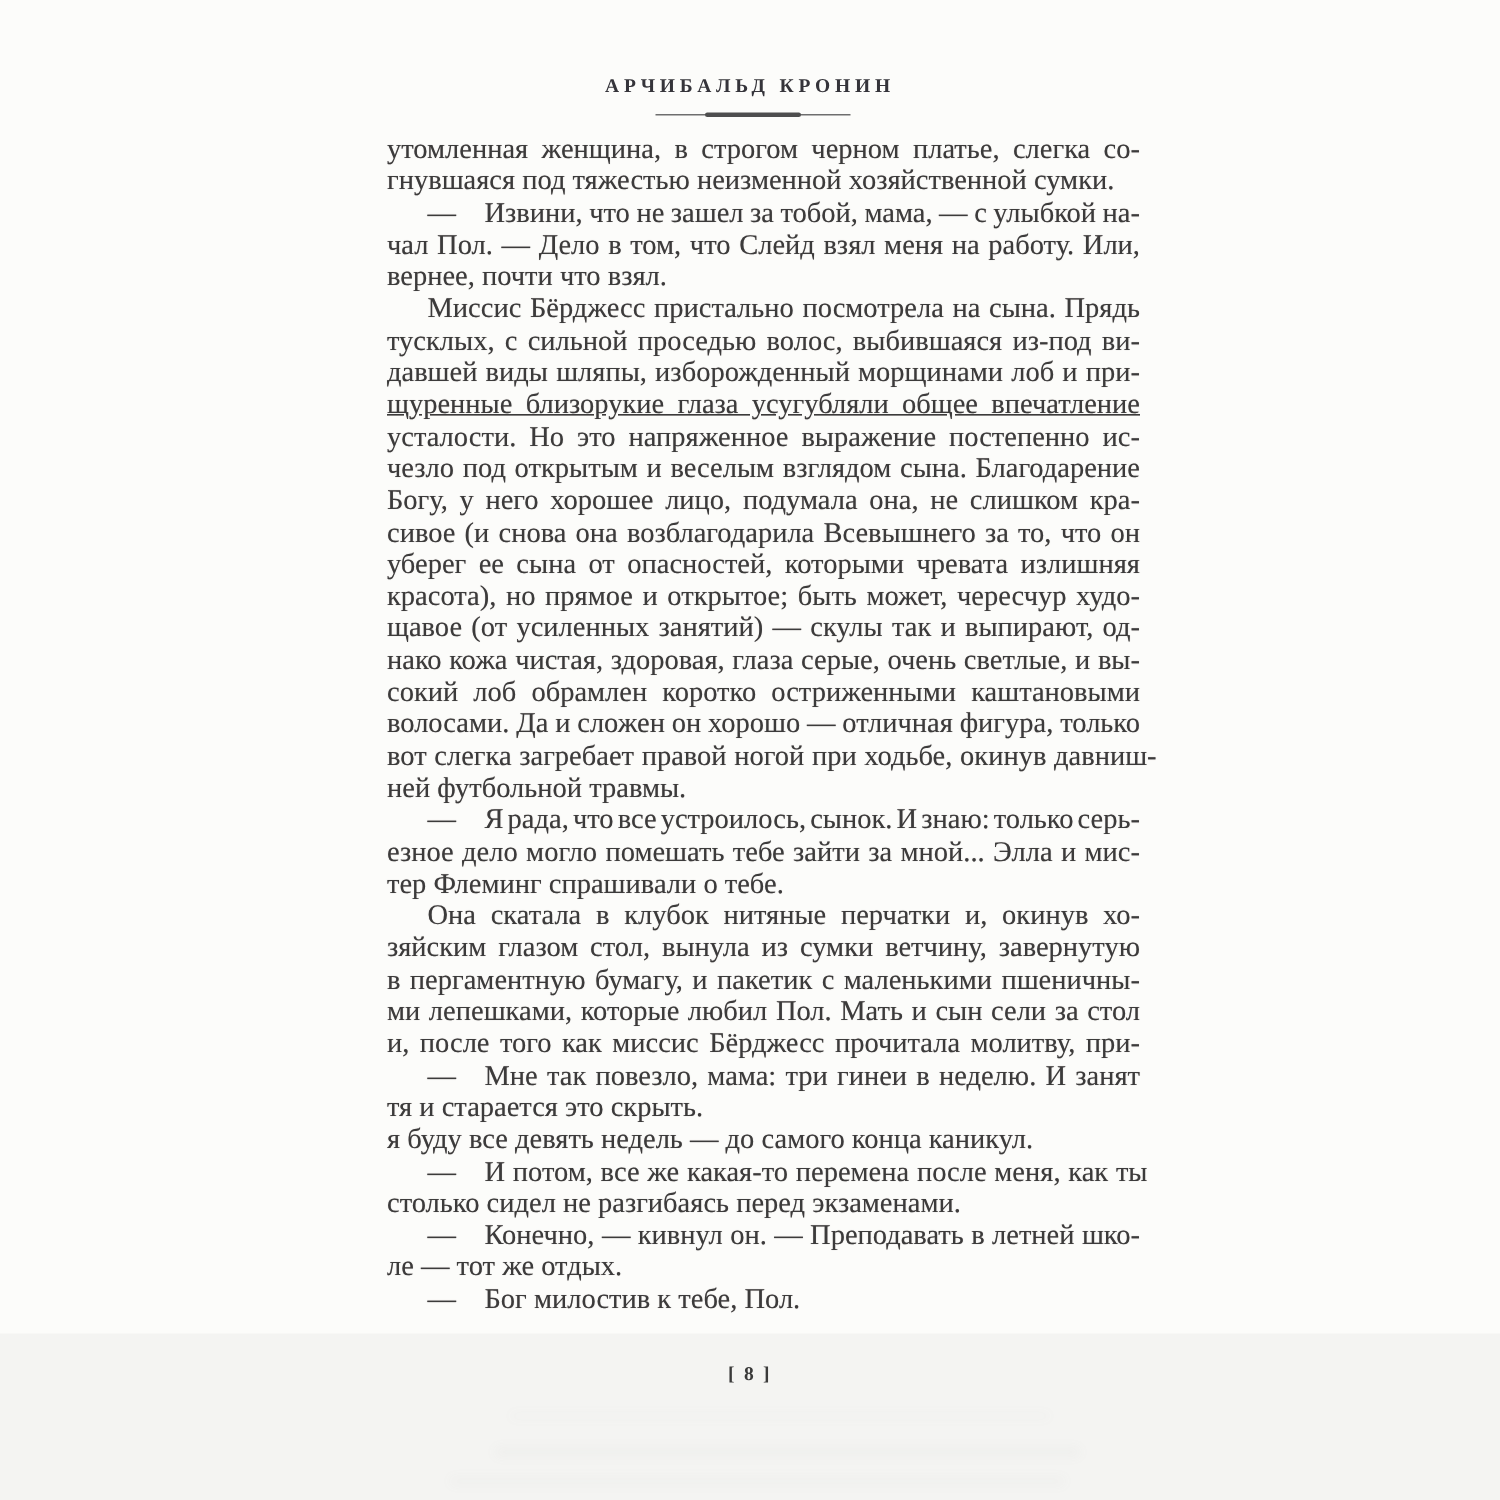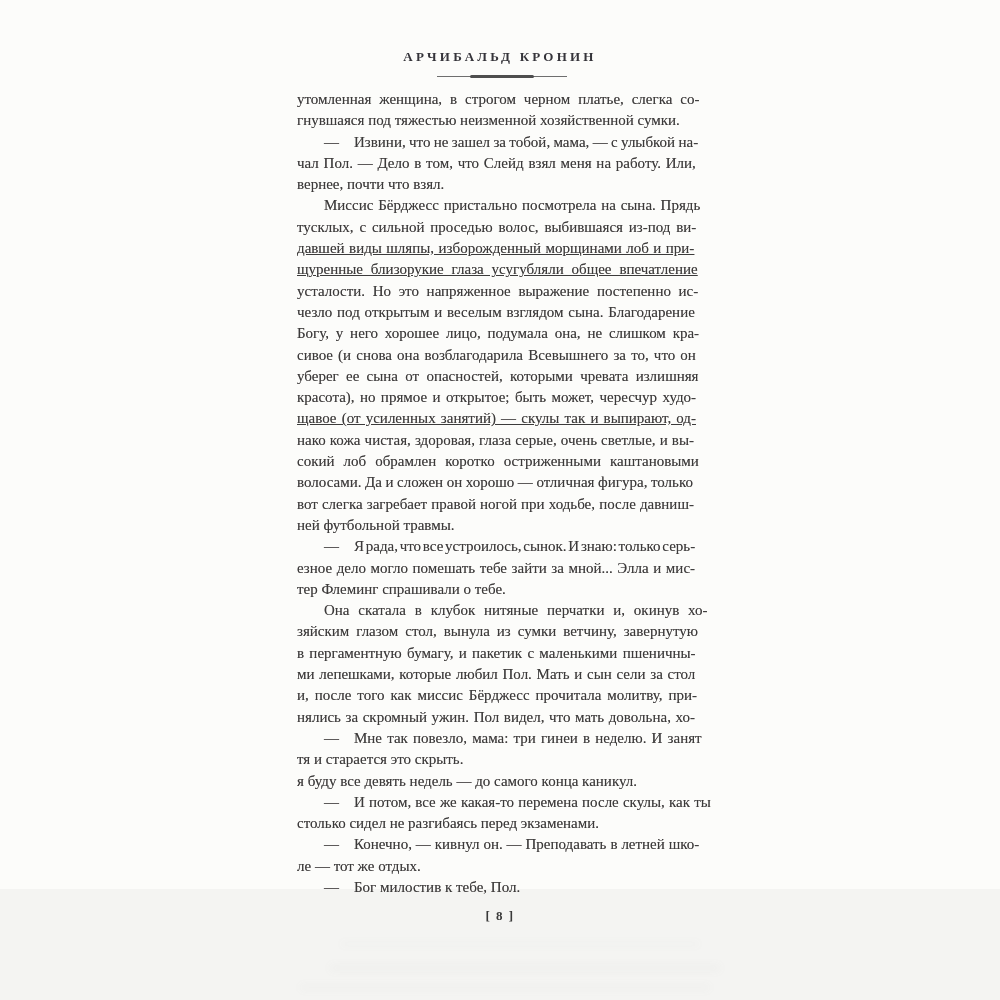--- a/index.html
+++ b/index.html
@@ -21,24 +21,23 @@
   .header-rule{
     position:absolute;top:76px;left:437px;width:130px;height:1px;
     background:#6e6e6e;
   }
   .header-rule .rule-core{
     position:absolute;left:33px;top:-1px;width:64px;height:3px;
     background:#4e4e4e;border-radius:2px;display:block;
   }
   .text-block{
     position:absolute;left:258px;top:89px;width:502px;
-    font-size:15px;line-height:21.3px;
+    font-size:19px;line-height:21.3px;
     color:#3c3b3b;
     text-shadow:0 0 0.5px rgba(80,70,70,.55);
-    margin-left:39px;
   }
   .line{white-space:nowrap;}
   .line.ind{padding-left:27px;}
   .page-number{
     position:absolute;top:908px;left:0;width:1000px;
     text-align:center;
     font-size:13px;font-weight:bold;letter-spacing:1.5px;
     color:#3a3a3a;
   }
   
@@ -57,47 +56,46 @@
   </div>
 
   <div class="text-block" id="text-block">
       <div class="line"><span style="word-spacing: 4.17411px;">утомленная женщина, в строгом черном платье, слегка со-</span></div>
       <div class="line"><span>гнувшаяся под тяжестью неизменной хозяйственной сумки.</span></div>
       <div class="line ind"><span style="word-spacing: -0.4px;">— Извини, что не зашел за тобой, мама, — с улыбкой на-</span></div>
       <div class="line"><span style="word-spacing: 1.00391px;">чал Пол. — Дело в том, что Слейд взял меня на работу. Или,</span></div>
       <div class="line"><span>вернее, почти что взял.</span></div>
       <div class="line ind"><span style="word-spacing: 1.02604px;">Миссис Бёрджесс пристально посмотрела на сына. Прядь</span></div>
       <div class="line"><span style="word-spacing: 2.07143px;">тусклых, с сильной проседью волос, выбившаяся из-под ви-</span></div>
-      <div class="line"><span style="word-spacing: 0.696429px; text-decoration: underline;">давшей виды шляпы, изборожденный морщинами лоб и при-</span></div>
+      <div class="line"><span style="word-spacing: 0.696429px;">давшей виды шляпы, изборожденный морщинами лоб и при-</span></div>
       <div class="line"><span style="word-spacing: 4.11562px; text-decoration: underline;">щуренные близорукие глаза усугубляли общее впечатление</span></div>
       <div class="line"><span style="word-spacing: 3.89844px;">усталости. Но это напряженное выражение постепенно ис-</span></div>
       <div class="line"><span style="word-spacing: 1.03571px;">чезло под открытым и веселым взглядом сына. Благодарение</span></div>
       <div class="line"><span style="word-spacing: 3.04514px;">Богу, у него хорошее лицо, подумала она, не слишком кра-</span></div>
       <div class="line"><span style="word-spacing: 1.36632px;">сивое (и снова она возблагодарила Всевышнего за то, что он</span></div>
       <div class="line"><span style="word-spacing: 3.52679px;">уберег ее сына от опасностей, которыми чревата излишняя</span></div>
       <div class="line"><span style="word-spacing: 1.64453px;">красота), но прямое и открытое; быть может, чересчур худо-</span></div>
-      <div class="line"><span style="word-spacing: 1.40799px; text-decoration: underline;">щавое (от усиленных занятий) — скулы так и выпирают, од-</span></div>
+      <div class="line"><span style="word-spacing: 1.40799px;">щавое (от усиленных занятий) — скулы так и выпирают, од-</span></div>
       <div class="line"><span style="word-spacing: 0.350694px;">нако кожа чистая, здоровая, глаза серые, очень светлые, и вы-</span></div>
       <div class="line"><span style="word-spacing: 5.30312px;">сокий лоб обрамлен коротко остриженными каштановыми</span></div>
       <div class="line"><span style="word-spacing: -0.1875px;">волосами. Да и сложен он хорошо — отличная фигура, только</span></div>
-      <div class="line"><span style="word-spacing: 0.371094px;">вот слегка загребает правой ногой при ходьбе, после давниш-</span></div>
+      <div class="line"><span style="word-spacing: 0.371094px;">вот слегка загребает правой ногой при ходьбе, окинув давниш-</span></div>
       <div class="line"><span>ней футбольной травмы.</span></div>
       <div class="line ind"><span style="word-spacing: -2.0191px;">— Я рада, что все устроилось, сынок. И знаю: только серь-</span></div>
       <div class="line"><span style="word-spacing: 0.825px; text-align: right;">езное дело могло помешать тебе зайти за мной... Элла и мис-</span></div>
       <div class="line"><span>тер Флеминг спрашивали о тебе.</span></div>
       <div class="line ind"><span style="word-spacing: 5.07422px; font-family: Liberation Serif, serif;">Она скатала в клубок нитяные перчатки и, окинув хо-</span></div>
       <div class="line"><span style="word-spacing: 3.17411px;">зяйским глазом стол, вынула из сумки ветчину, завернутую</span></div>
       <div class="line"><span style="word-spacing: 1.52679px;">в пергаментную бумагу, и пакетик с маленькими пшеничны-</span></div>
       <div class="line"><span style="word-spacing: 0.964063px;">ми лепешками, которые любил Пол. Мать и сын сели за стол</span></div>
       <div class="line"><span style="word-spacing: 2.19141px;">и, после того как миссис Бёрджесс прочитала молитву, при-</span></div>
-      <div class="line"><span style="word-spacing: 0.840278px;">нялись за скромный ужин. Пол видел, что мать довольна, хо-</span></div>
       <div class="line ind"><span style="word-spacing: 1.39236px;">— Мне так повезло, мама: три гинеи в неделю. И занят</span></div>
       <div class="line"><span>тя и старается это скрыть.</span></div>
       <div class="line"><span>я буду все девять недель — до самого конца каникул.</span></div>
-      <div class="line ind"><span style="word-spacing: 0.402778px;">— И потом, все же какая-то перемена после скулы, как ты</span></div>
+      <div class="line ind"><span style="word-spacing: 0.402778px;">— И потом, все же какая-то перемена после меня, как ты</span></div>
       <div class="line"><span>столько сидел не разгибаясь перед экзаменами.</span></div>
       <div class="line ind"><span style="word-spacing: 0.171875px;">— Конечно, — кивнул он. — Преподавать в летней шко-</span></div>
       <div class="line"><span>ле — тот же отдых.</span></div>
       <div class="line ind"><span>— Бог милостив к тебе, Пол.</span></div>
     </div>
 
   <div class="smudge s3"></div>
   <div class="smudge s1"></div>
   <div class="smudge s2"></div>
 

